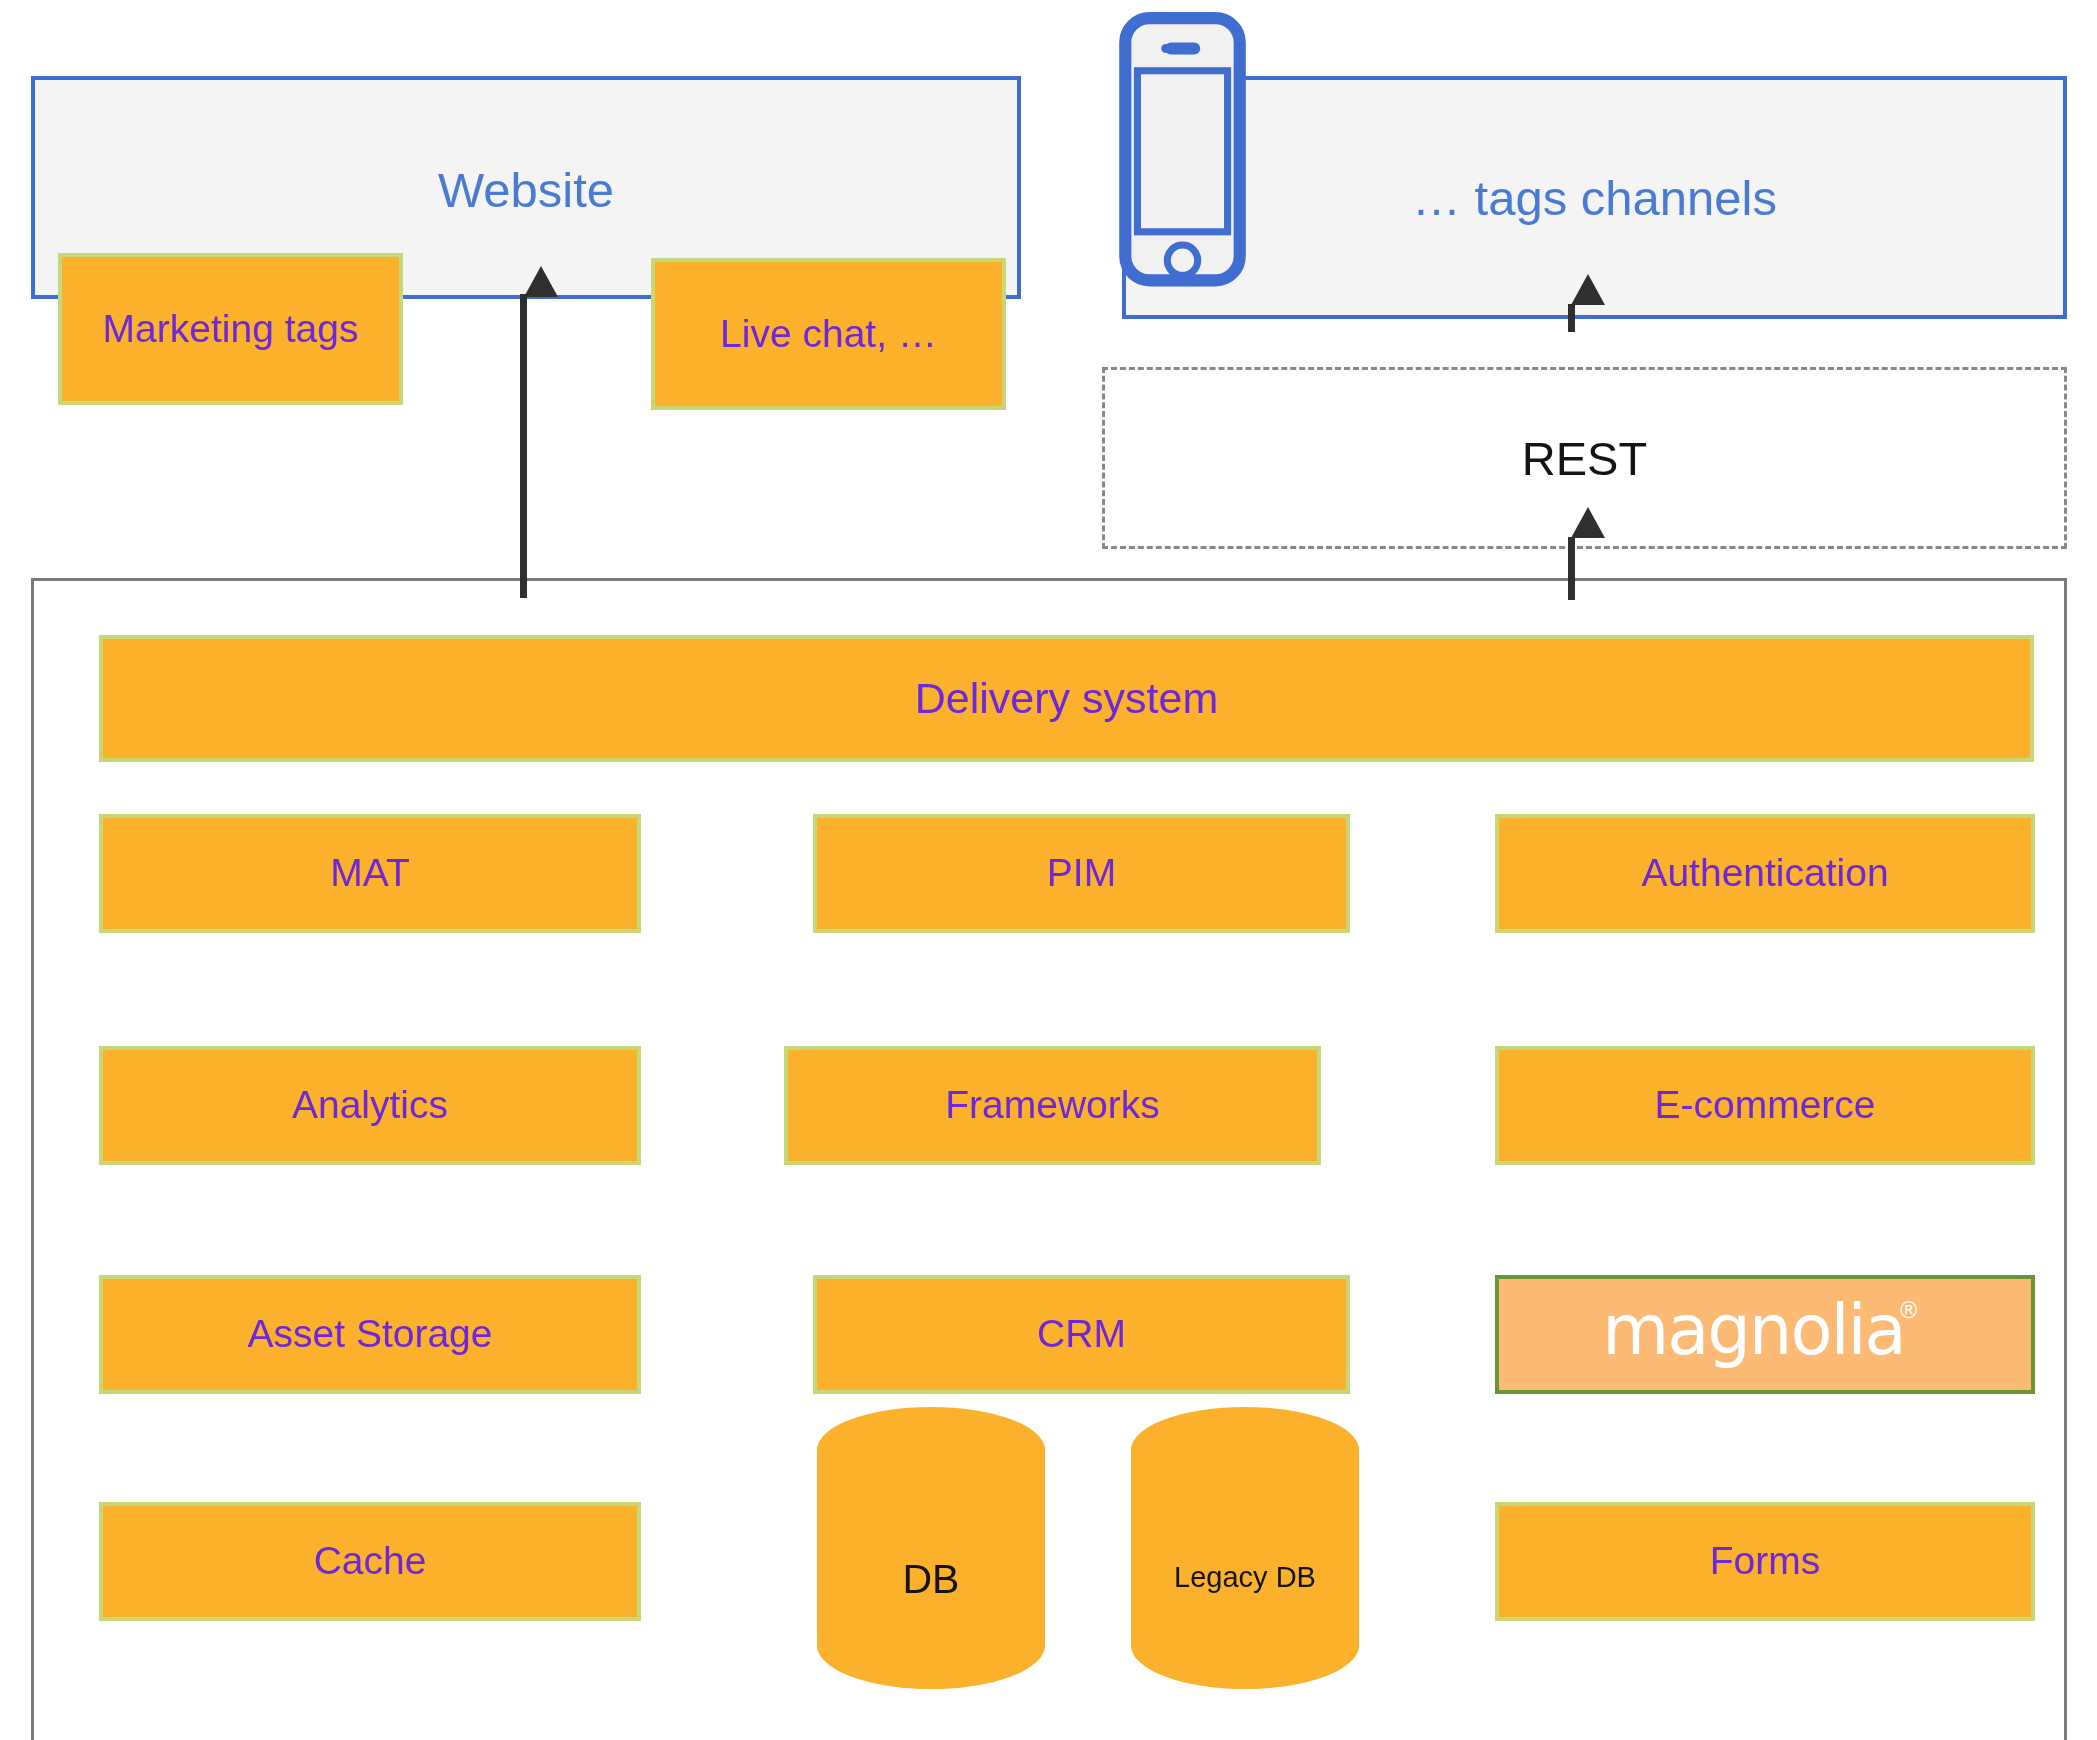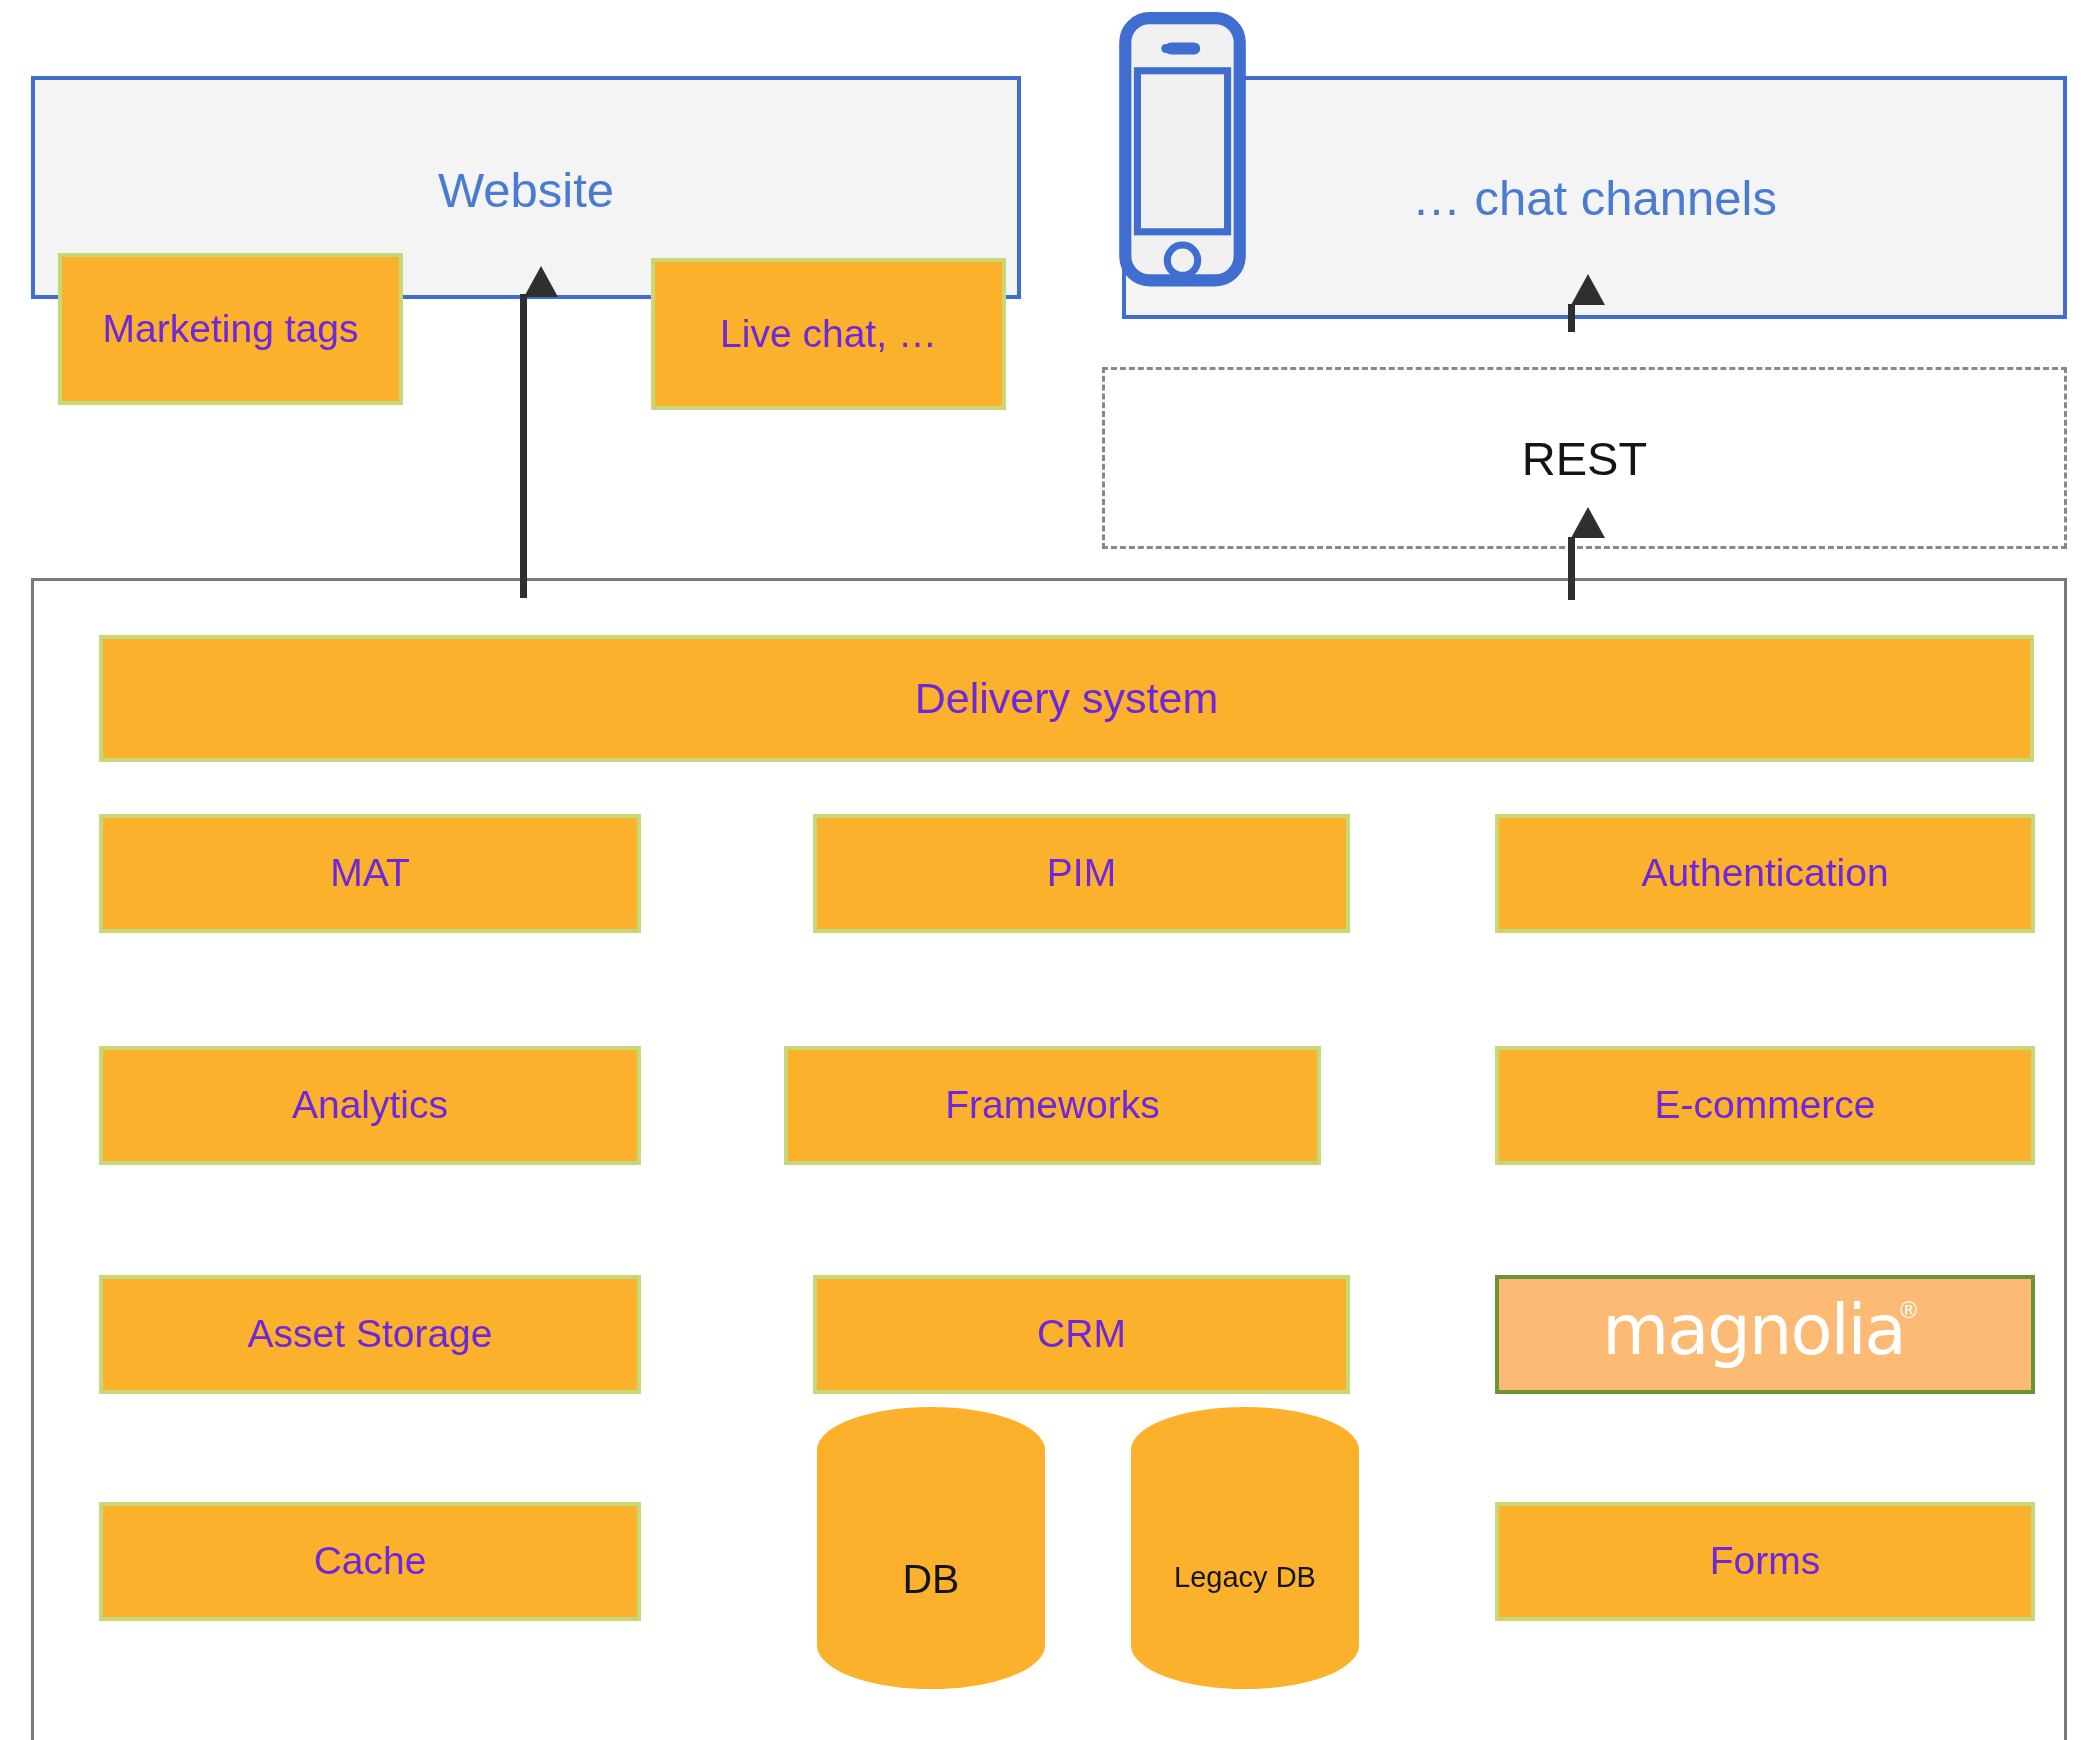--- a/index.html
+++ b/index.html
@@ -135,21 +135,21 @@
 
   <div class="node orange-box" style="left:58px; top:213px; width:345px; height:152px;">
     <span class="lbl">Marketing tags</span>
   </div>
 
   <div class="node orange-box" style="left:651px; top:218px; width:355px; height:152px;">
     <span class="lbl">Live chat, …</span>
   </div>
 
   <div class="node channel-box" style="left:1122px; top:36px; width:945px; height:243px; padding-top:94px;">
-    <span class="channel-label">… chat channels</span>
+    <span class="channel-label">… tags channels</span>
   </div>
 
   <div class="phone-icon" style="left:1119px; top:11px; width:127px; height:276px;">
     <svg width="127" height="276" viewBox="0 0 250 545" xmlns="http://www.w3.org/2000/svg">
       <rect x="12" y="14" width="226" height="518" rx="48" ry="48" fill="#f1f1f1" stroke="#3f6dd0" stroke-width="24"></rect>
       <rect x="36" y="118" width="178" height="318" fill="#f1f1f1" stroke="#3f6dd0" stroke-width="14"></rect>
       <rect x="90" y="62" width="70" height="24" rx="12" ry="12" fill="#3f6dd0"></rect>
       <circle cx="92" cy="74" r="9" fill="#3f6dd0"></circle>
       <circle cx="125" cy="492" r="30" fill="none" stroke="#3f6dd0" stroke-width="14"></circle>
     </svg>

